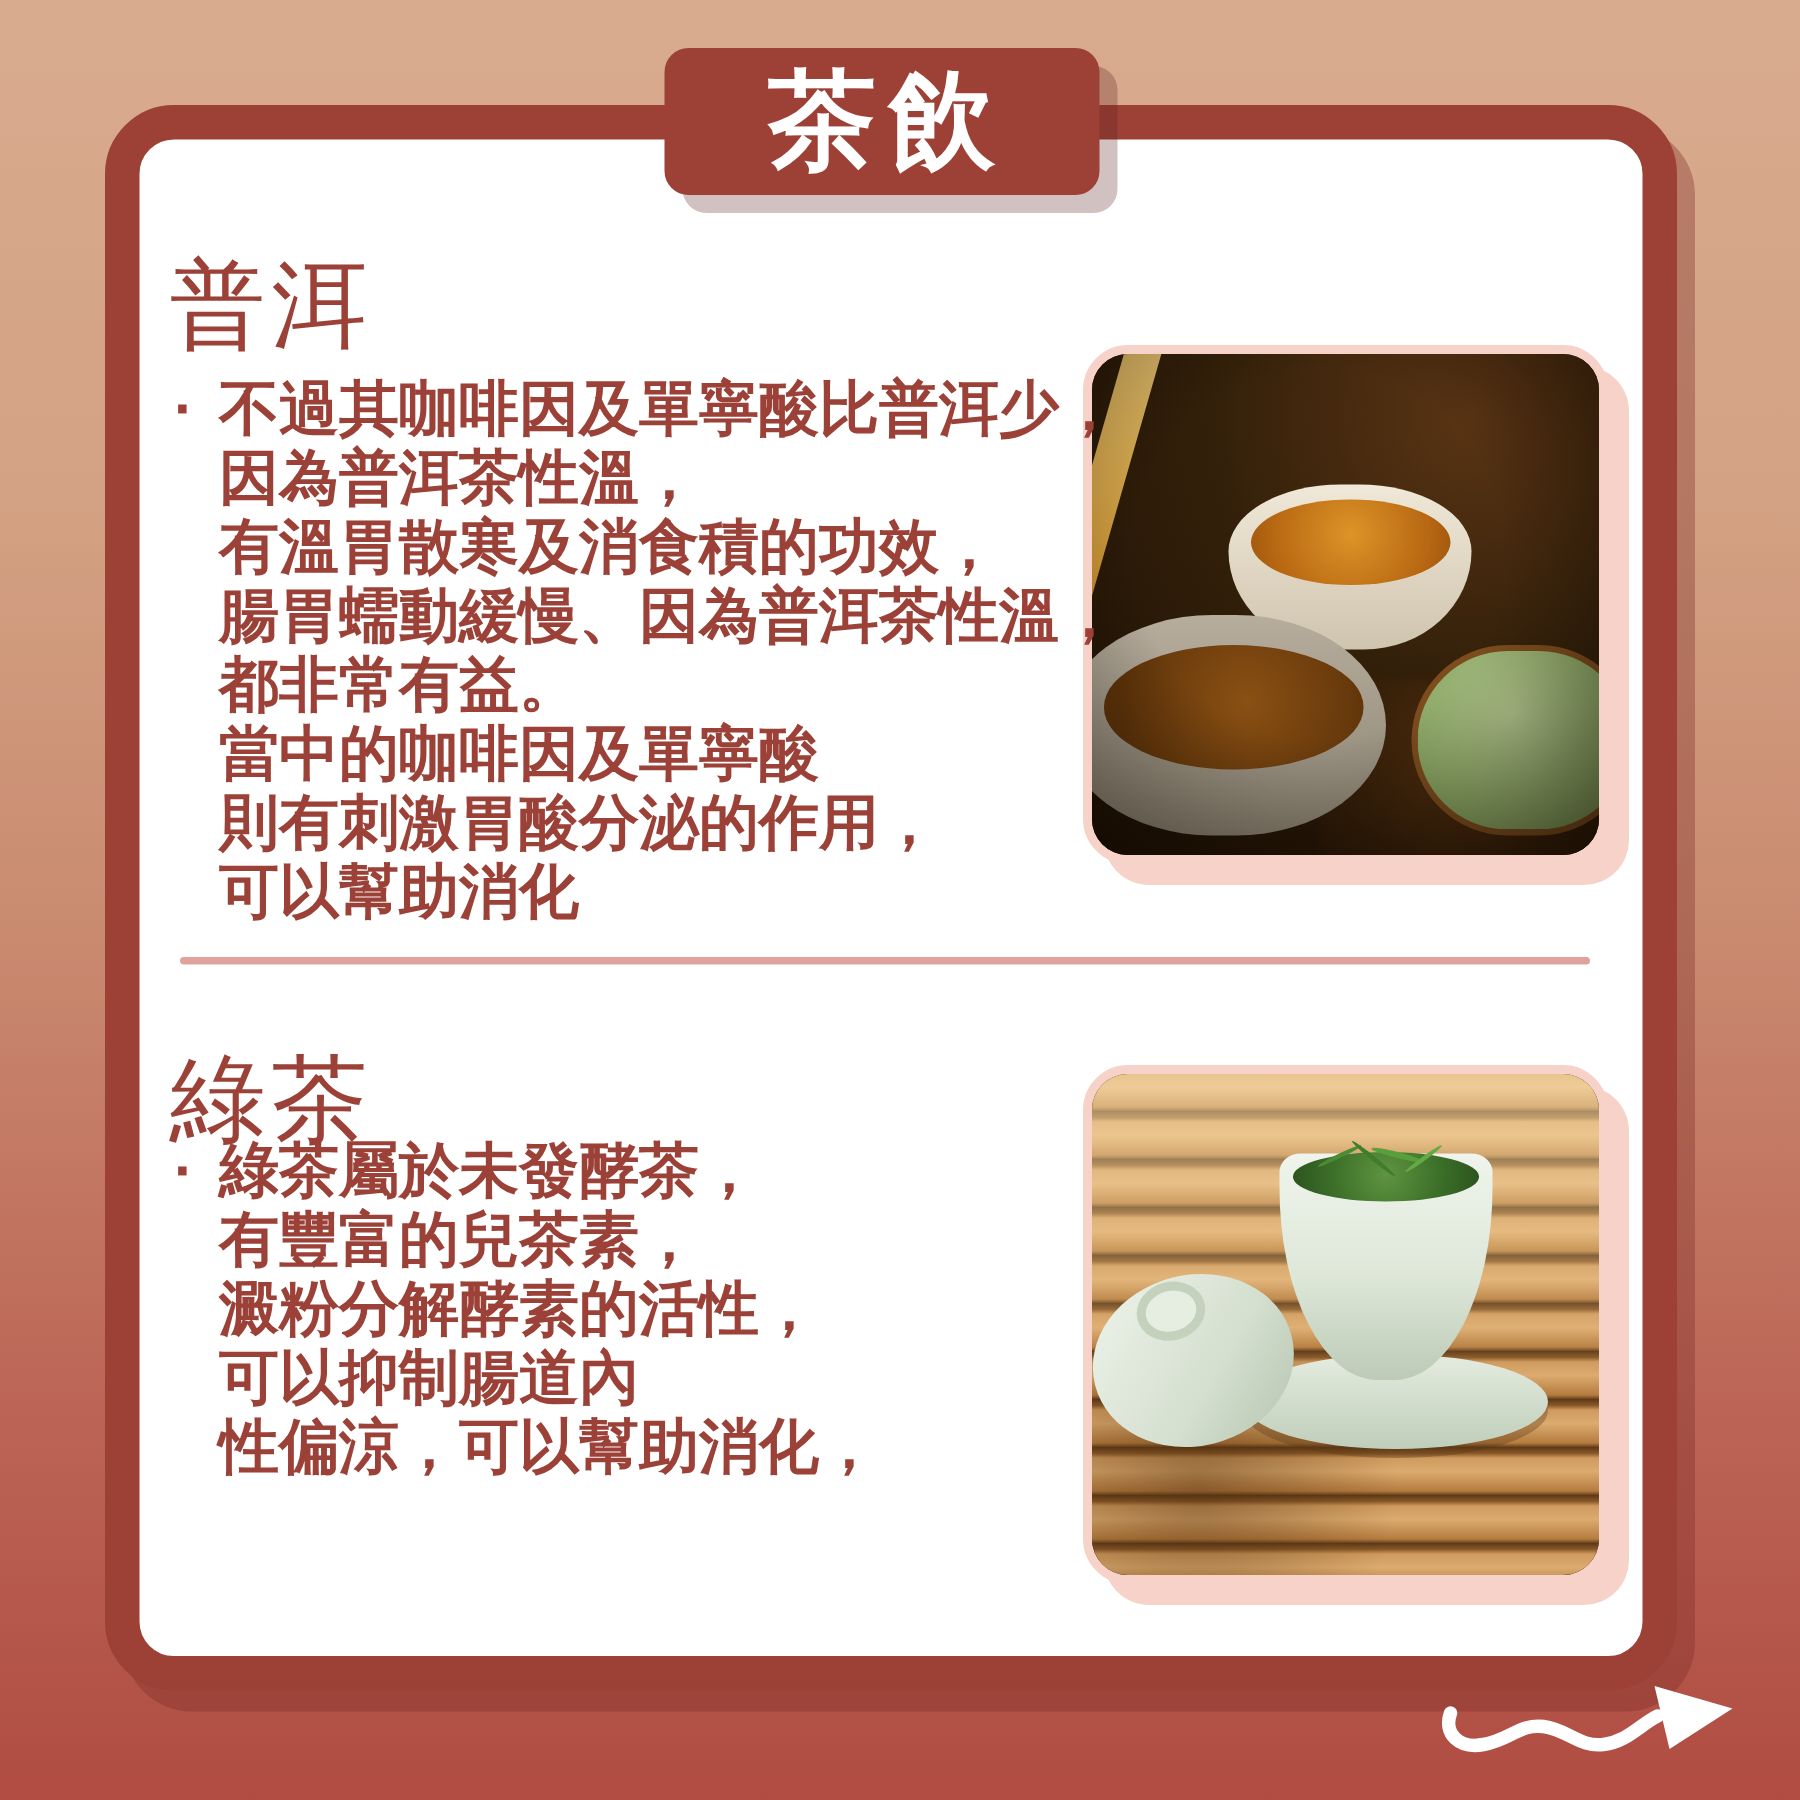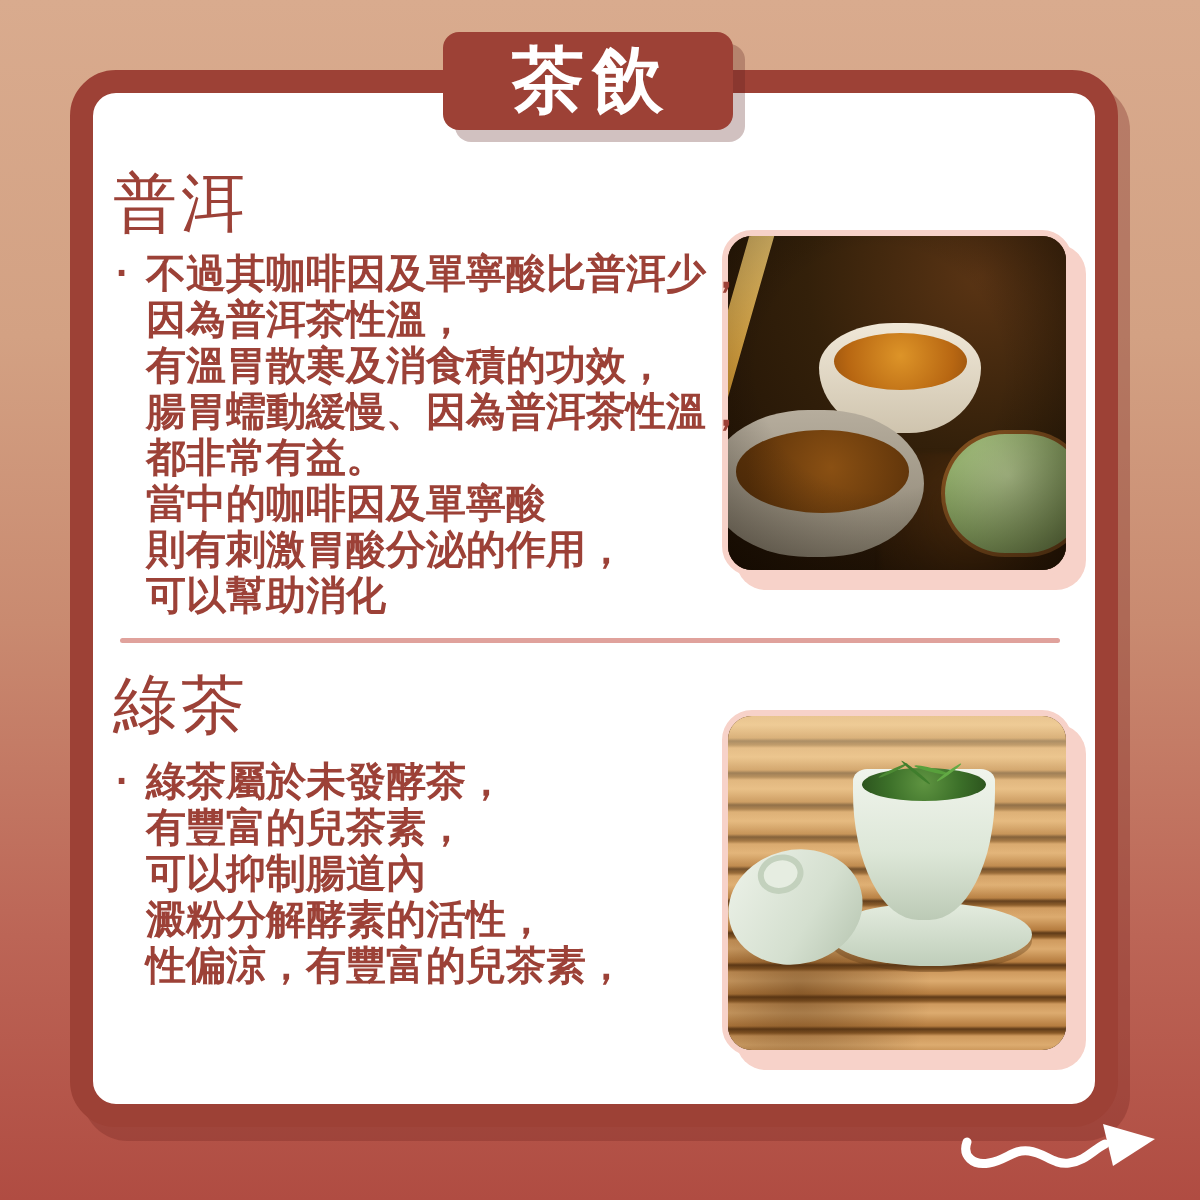--- a/index.html
+++ b/index.html
@@ -37,21 +37,21 @@
   .digit-circle{
     width:31px;height:31px;border-radius:50%;background:#2aa87c;
     display:flex;align-items:center;justify-content:center;
     color:#ffffff;font-size:21px;font-weight:700;
   }
   
   .heading{
     position:absolute;font-size:64px;font-weight:400;color:#9c4137;z-index:3;letter-spacing:4px;
   }
   .heading-1{left:113px;top:160px;}
-  .heading-2{left:113px;top:662px;}
+  .heading-2{left:113px;top:690px;}
   .text-block{
     position:absolute;z-index:3;color:#9c4137;font-size:40px;font-weight:700;line-height:46px;white-space:nowrap;
   }
   .text-1{left:116px;top:250px;}
   .text-2{left:116px;top:758px;}
   .line.first{display:flex;}
   .bullet{width:30px;flex:0 0 30px;}
   .line.indent{padding-left:30px;}
   
   .divider{
@@ -155,23 +155,23 @@
   <div class="divider"></div>
 
   <div class="heading heading-2">綠茶</div>
 
   <div class="text-block text-2">
     <div class="line first">
       <span class="bullet">·</span>
       <span>綠茶屬於未發酵茶，</span>
     </div>
     <div class="line indent">有豐富的兒茶素，</div>
+    <div class="line indent">澱粉分解酵素的活性，</div>
     <div class="line indent">可以抑制腸道內</div>
-    <div class="line indent">澱粉分解酵素的活性，</div>
-    <div class="line indent">性偏涼，有豐富的兒茶素，</div>
+    <div class="line indent">性偏涼，可以幫助消化，</div>
   </div>
 
   <div class="photo photo-2">
     <div class="p2-bg"></div>
     <div class="p2-sun"></div>
     <div class="p2-shadow"></div>
     <div class="p2-saucer"></div>
     <div class="p2-bowl">
       <div class="p2-leaves">
         <div class="p2-leaf l1"></div>

